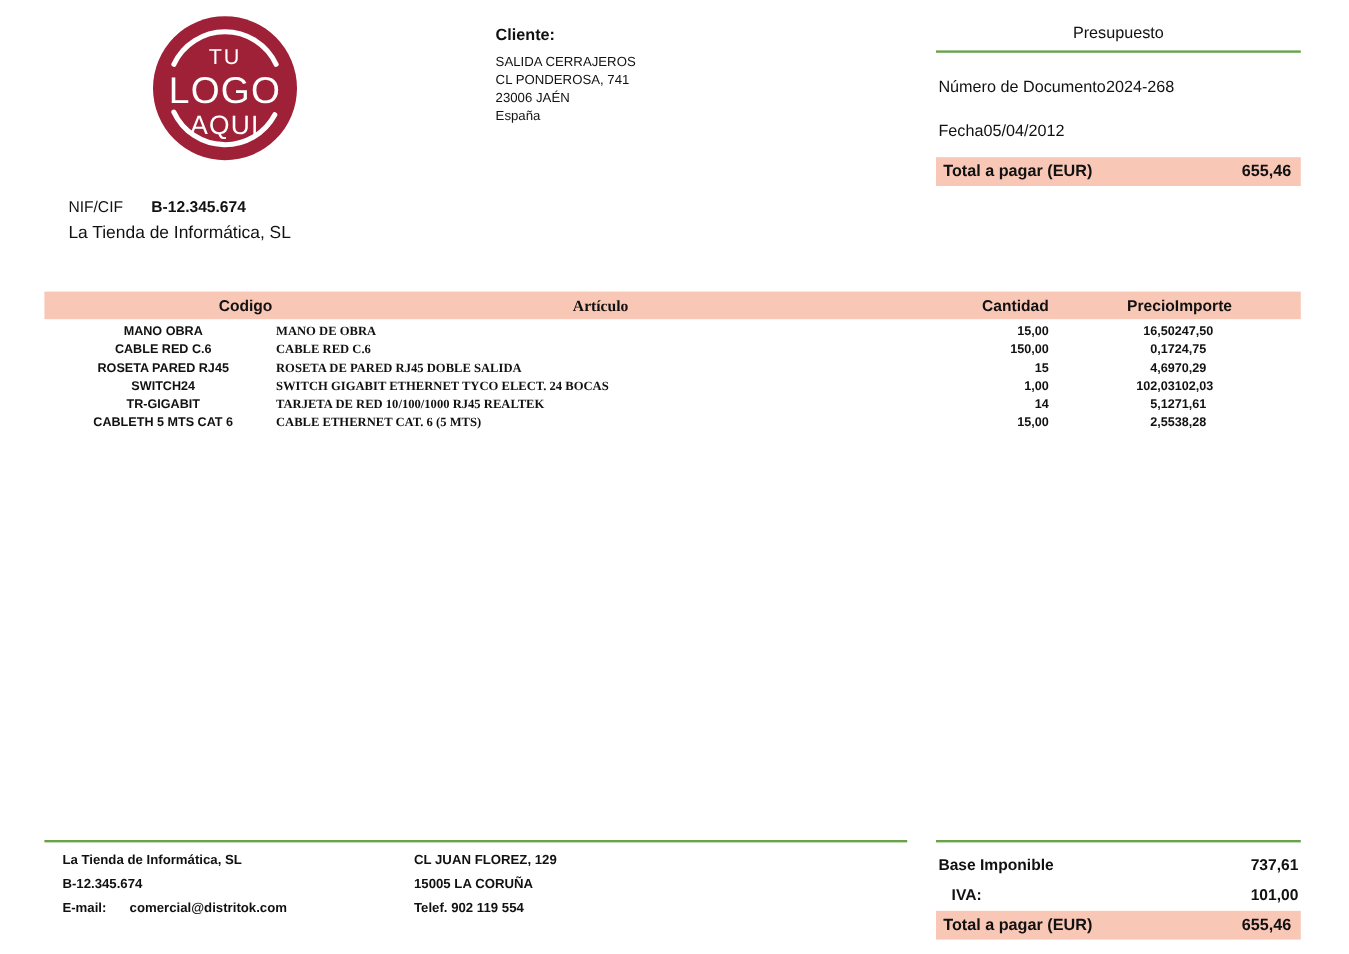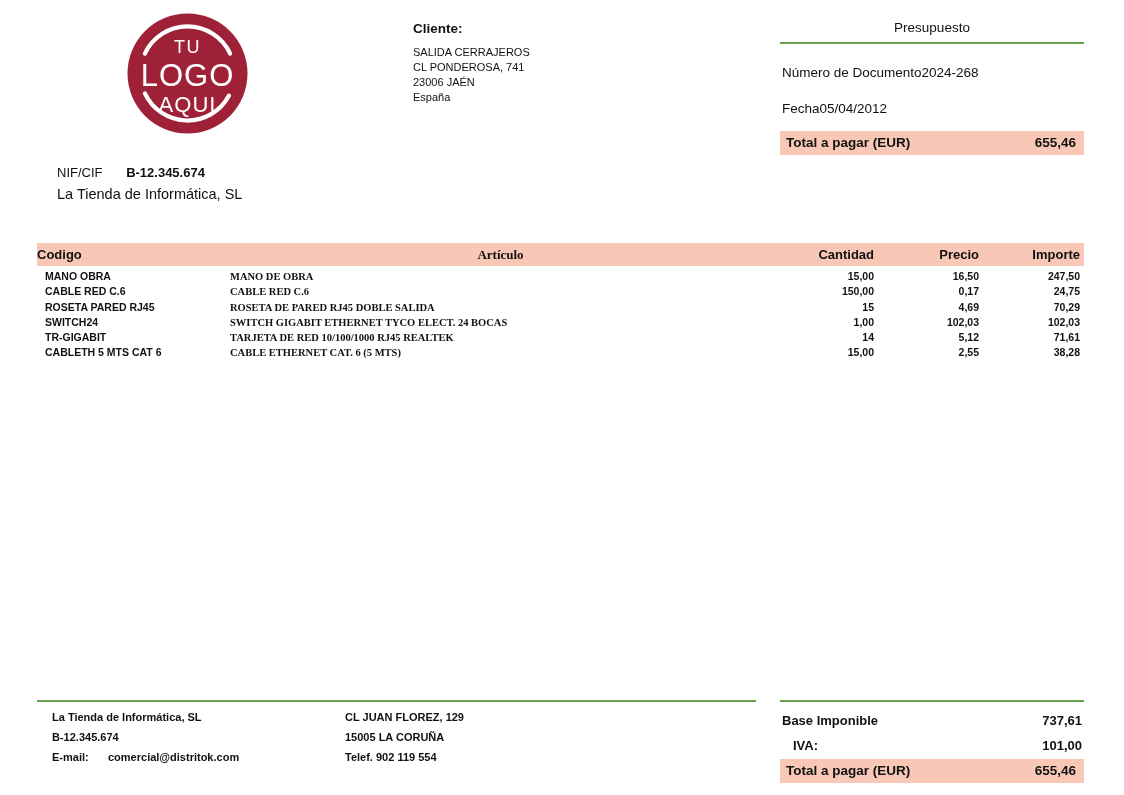--- a/index.html
+++ b/index.html
@@ -31,28 +31,28 @@
   .client-line{font-size:11px;line-height:15px;}
   
   .summary{position:absolute;left:780px;top:20px;width:304px;}
   .summary-title{text-align:center;font-size:13.5px;padding-bottom:7px;border-bottom:2px solid var(--green);}
   .summary-row{display:flex;font-size:13.5px;margin-top:21px;padding:0 2px;}
   .summary-total{display:flex;justify-content:space-between;align-items:center;margin-top:15px;
     background:var(--salmon);font-weight:bold;font-size:13.5px;padding:4px 8px 5px 6px;}
   
   .items{position:absolute;left:37px;top:243px;width:1047px;}
   .items-header{display:flex;align-items:center;background:var(--salmon);height:23px;font-weight:bold;font-size:13px;}
-  .col-code{width:190px;text-align:left;}
+  .col-code{width:190px;text-align:right;}
   .col-article{flex:1;text-align:center;font-family:Liberation Serif, serif;}
   .col-qty{width:100px;text-align:right;}
   .col-price{width:105px;text-align:right;}
-  .col-amount{width:105px;text-align:right;padding-right:4px;}
+  .col-amount{width:105px;padding-right:4px;}
   .items-body{margin-top:3px;}
   .item-row{display:flex;font-size:10.5px;font-weight:bold;line-height:15.3px;}
-  .item-row .col-code{text-align:left;padding-left:8px;}
+  .item-row .col-code{text-align:center;padding-left:8px;}
   .item-row .col-article{text-align:left;padding-left:3px;}
   
   .footer-left{position:absolute;left:37px;top:700px;width:719px;border-top:2px solid var(--green);}
   .footer-cols{display:flex;padding:10px 0 0 15px;}
   .footer-col{font-size:11px;font-weight:bold;}
   .footer-col-1{width:293px;}
   .footer-line{margin-bottom:9px;line-height:11px;}
   .email-row{display:flex;}
   .email-label{width:56px;}
   .totals{position:absolute;left:780px;top:700px;width:304px;border-top:2px solid var(--green);}

